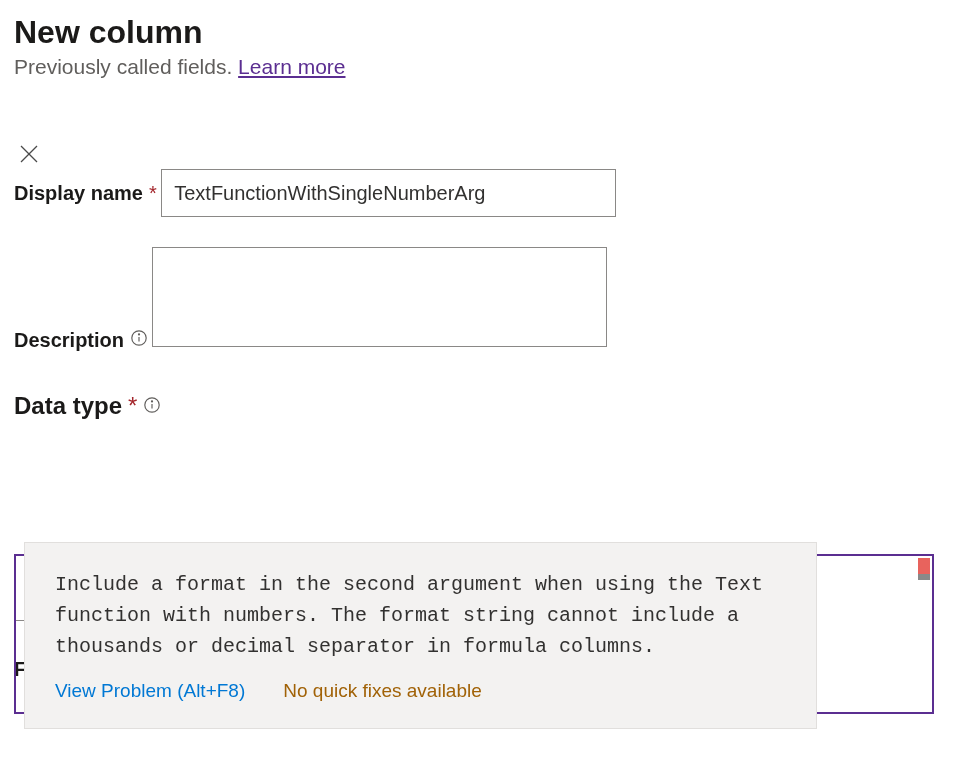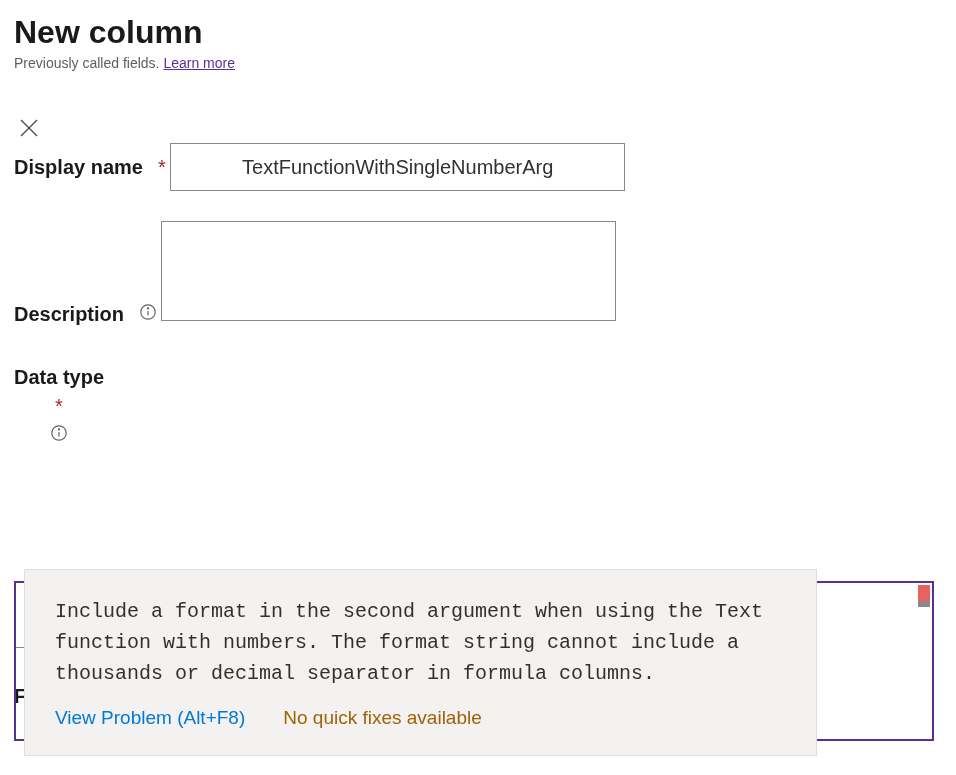--- a/index.html
+++ b/index.html
@@ -22,23 +22,23 @@
       align-items: flex-start;
       flex-direction: column;
     }
     .title {
       font-size: 32px;
       font-weight: 600;
       color: #1b1a19;
       margin-bottom: 4px;
     }
     .subtitle {
-      font-size: 14px;
+      font-size: 21px;
       color: #605e5c;
-      margin-bottom: 36px;
+      margin-bottom: 54px;
     }
     .learn-more {
       color: #5b2e91;
       text-decoration: underline;
     }
     .close-btn {
       background: none;
       border: none;
       cursor: pointer;
       padding: 4px;
@@ -47,62 +47,60 @@
     }
     .field-group {
       margin-bottom: 30px;
     }
     .field-label {
       font-size: 20px;
       font-weight: 600;
       color: #1b1a19;
       display: inline-flex;
       align-items: flex-end;
-      gap: 15px;
+      gap: 6px;
       margin-bottom: 10px;
     }
     .required {
       color: #a4262c;
       font-weight: 400;
     }
     .info-icon svg {
       width: 18px;
       height: 18px;
       stroke: #605e5c;
     }
     .text-input {
       width: 455px;
       height: 48px;
       border: 1px solid #8a8886;
       padding: 8px 12px;
       font-size: 20px;
       font-family: inherit;
       color: #323130;
       outline: none;
-      text-align: center;
     }
     .textarea-input {
       width: 455px;
       height: 100px;
       border: 1px solid #8a8886;
       padding: 8px 12px;
       font-size: 18px;
       font-family: inherit;
       resize: none;
       outline: none;
     }
     .data-type-label {
-      font-size: 20px;
+      font-size: 24px;
       font-weight: 600;
       color: #1b1a19;
       display: inline-flex;
       align-items: center;
       gap: 6px;
       margin-bottom: 4px;
-      flex-direction: column;
     }
     .overlay-container {
       position: relative;
     }
     .tooltip-box {
       position: absolute;
       top: -12px;
       left: 10px;
       right: 125px;
       background: #f3f2f1;

